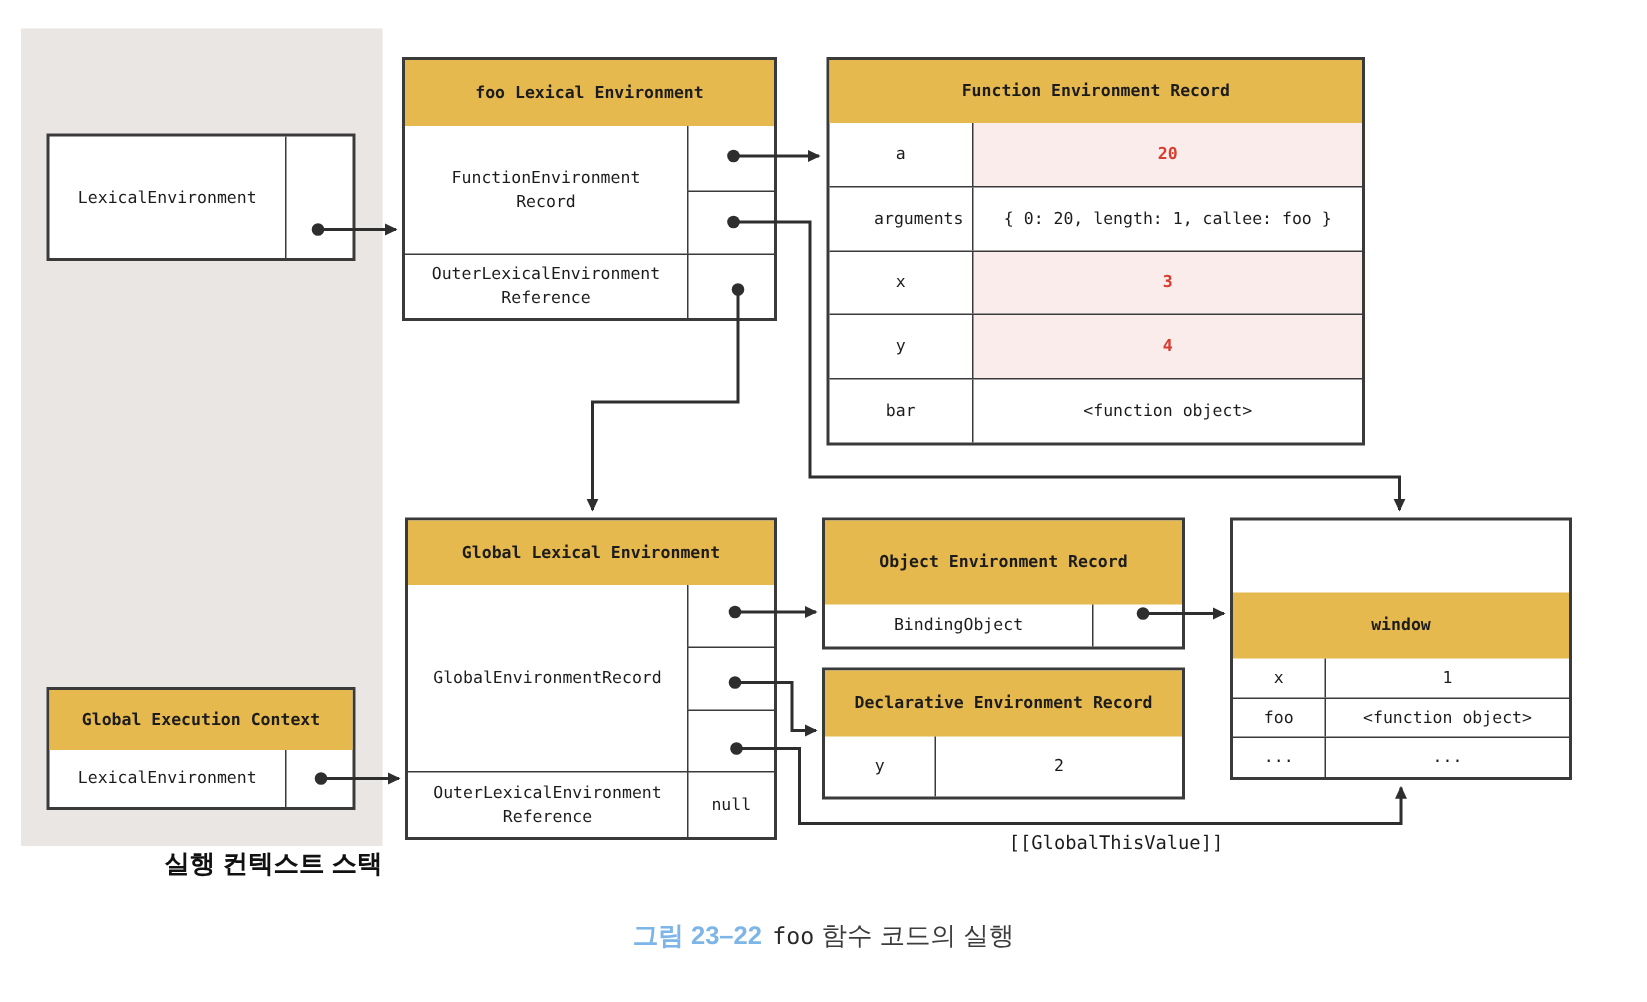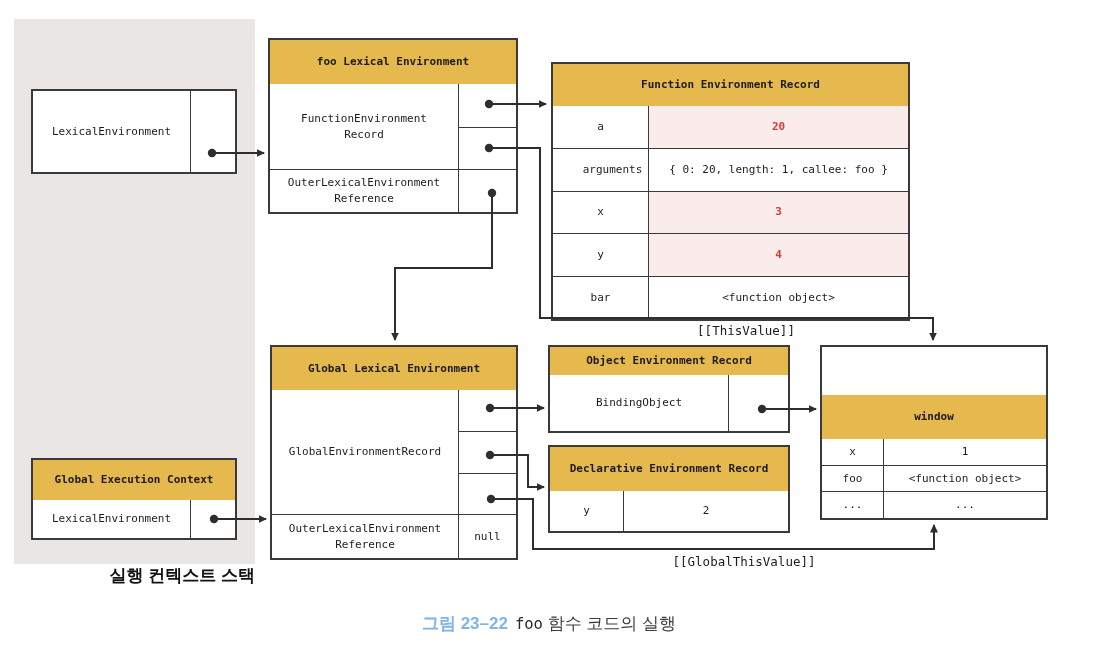--- a/index.html
+++ b/index.html
@@ -76,21 +76,21 @@
       <div class="cell" style="grid-column:1;grid-row:1/3;">FunctionEnvironment
 Record</div>
       <div class="cell bl" style="grid-column:2;grid-row:1;"></div>
       <div class="cell bl bt" style="grid-column:2;grid-row:2;"></div>
       <div class="cell bt" style="grid-column:1;grid-row:3;">OuterLexicalEnvironment
 Reference</div>
       <div class="cell bl bt" style="grid-column:2;grid-row:3;"></div>
     </div>
   </div>
 
-  <div class="dbox" style="left:551px;top:38px;width:359px;height:259px;margin-top:24px;">
+  <div class="dbox" style="left:551px;top:38px;width:359px;height:259px;">
     <div class="hdr" style="height:42px;">Function Environment Record</div>
     <div class="trow">
       <div class="cell" style="width:95px;flex:none;">a</div>
       <div class="cell bl hl" style="flex:1;">20</div>
     </div>
     <div class="trow">
       <div class="cell" style="width:95px;flex:none;padding-left:24px;">arguments</div>
       <div class="cell bl" style="flex:1;">{ 0: 20, length: 1, callee: foo }</div>
     </div>
     <div class="trow">
@@ -114,21 +114,21 @@
       <div class="cell bl" style="grid-column:2;grid-row:1;"></div>
       <div class="cell bl bt" style="grid-column:2;grid-row:2;"></div>
       <div class="cell bl bt" style="grid-column:2;grid-row:3;"></div>
       <div class="cell bt" style="grid-column:1;grid-row:4;">OuterLexicalEnvironment
 Reference</div>
       <div class="cell bl bt" style="grid-column:2;grid-row:4;">null</div>
     </div>
   </div>
 
   <div class="dbox" style="left:548px;top:345px;width:242px;height:88px;">
-    <div class="hdr" style="height:28px;">Object Environment Record</div>
+    <div class="hdr" style="height:56px;">Object Environment Record</div>
     <div class="rowflex">
       <div class="cell" style="flex:1;">BindingObject</div>
       <div class="cell bl" style="width:60px;flex:none;"></div>
     </div>
   </div>
 
   <div class="dbox" style="left:548px;top:445px;width:242px;height:88px;">
     <div class="hdr" style="height:44px;">Declarative Environment Record</div>
     <div class="rowflex">
       <div class="cell" style="width:73px;flex:none;">y</div>
@@ -145,21 +145,20 @@
     <div class="trow">
       <div class="cell" style="width:61px;flex:none;">foo</div>
       <div class="cell bl" style="flex:1;">&lt;function object&gt;</div>
     </div>
     <div class="trow">
       <div class="cell" style="width:61px;flex:none;">...</div>
       <div class="cell bl" style="flex:1;">...</div>
     </div>
   </div>
 
-  <div class="freelabel" style="left:646px;top:323px;width:200px;">[[ThisValue]]</div>
   <div class="freelabel" style="left:624px;top:554px;width:240px;">[[GlobalThisValue]]</div>
 
   <svg class="wires" width="1098" height="668" viewBox="0 0 1098 668">
     <defs>
       <marker id="arr" markerWidth="10" markerHeight="10" refX="7.5" refY="4.5" orient="auto" markerUnits="userSpaceOnUse">
         <path d="M0,0.5 L8.5,4.5 L0,8.5 Z" fill="#2e2e2e"></path>
       </marker>
     </defs>
     <g stroke="#2e2e2e" stroke-width="2" fill="none">
       <polyline points="212,153 264,153" marker-end="url(#arr)"></polyline>

